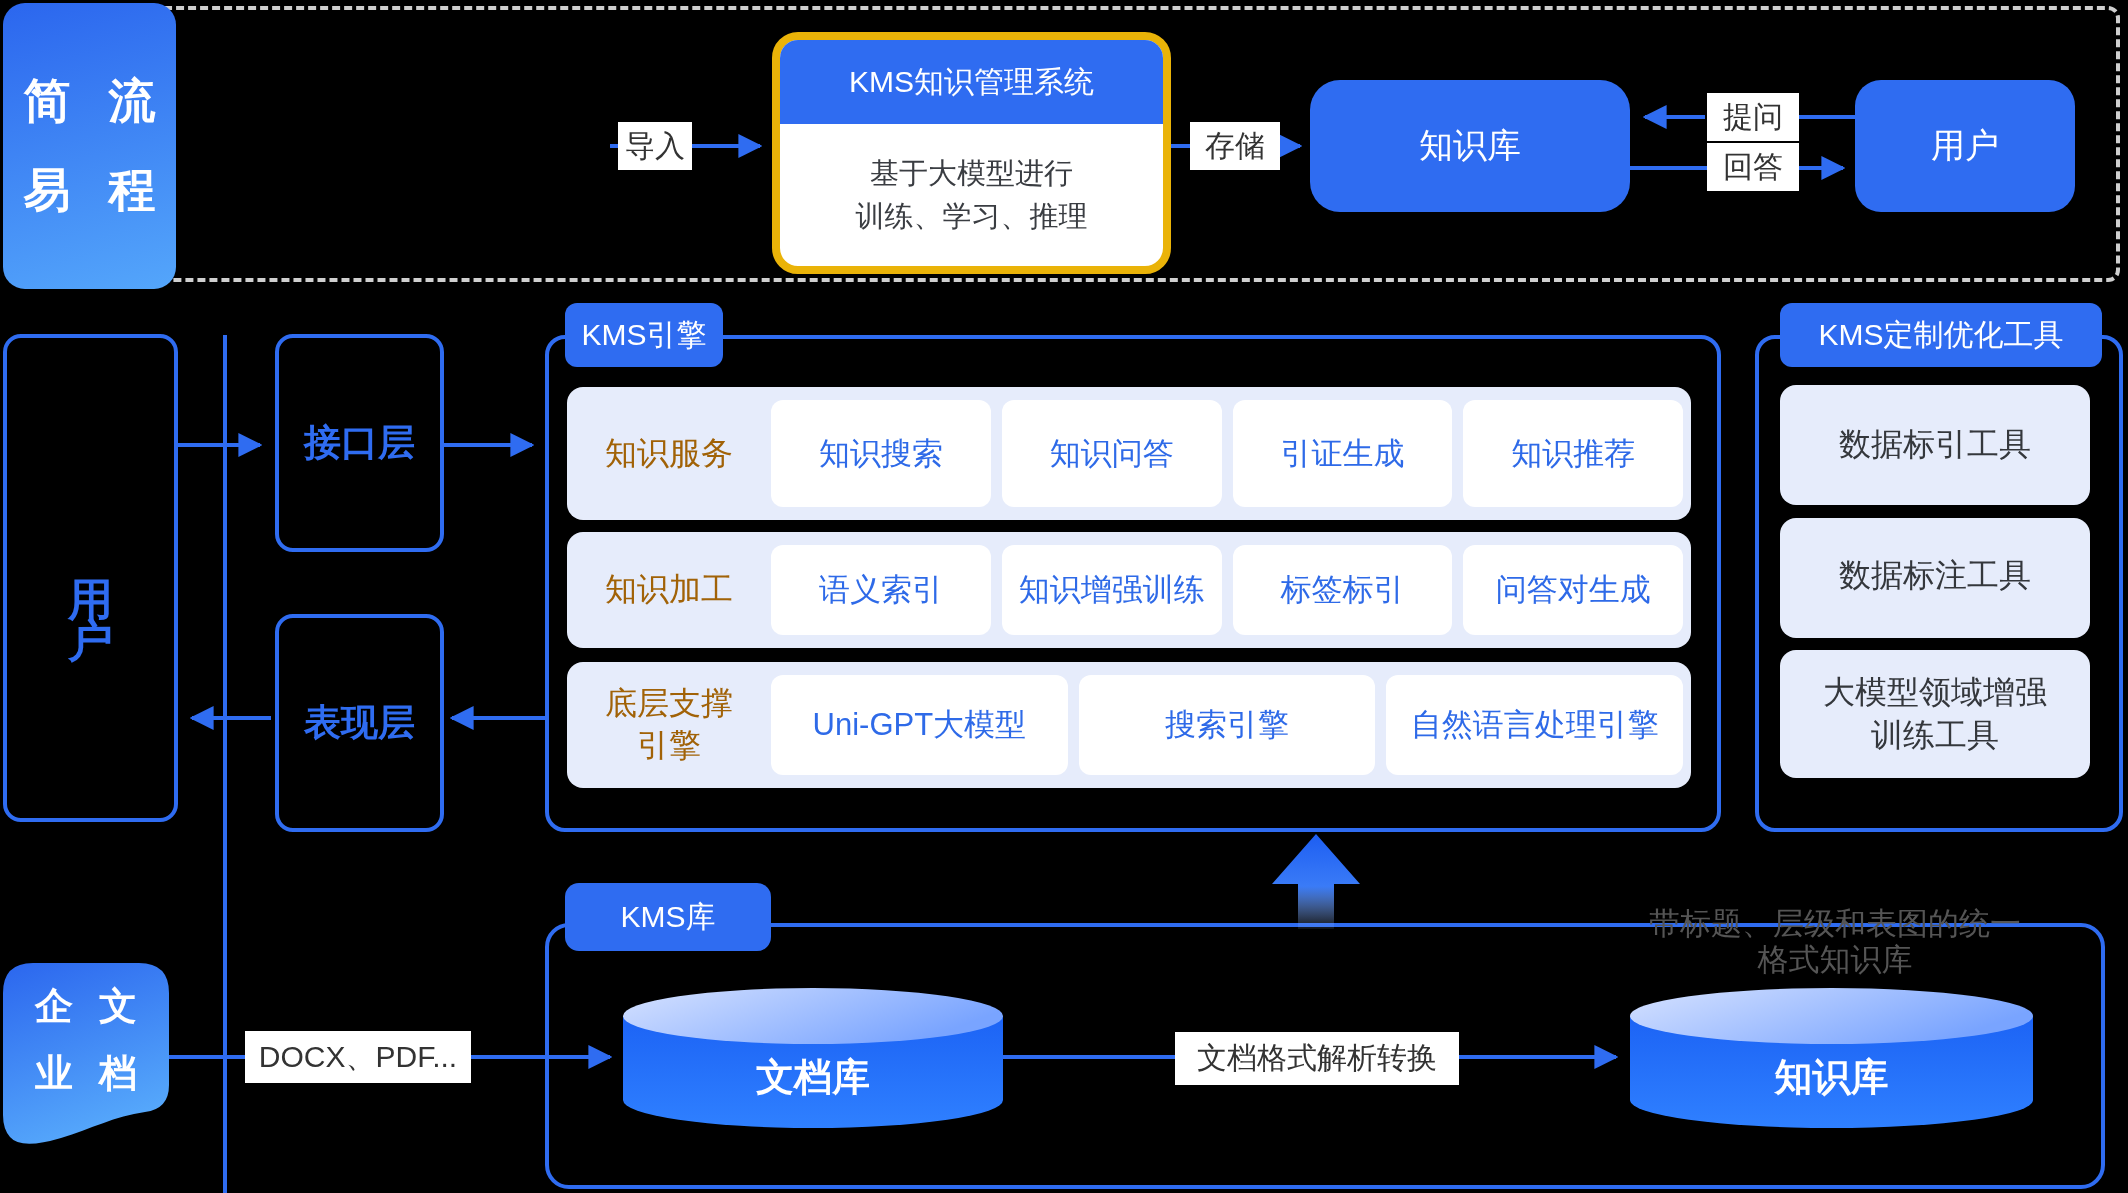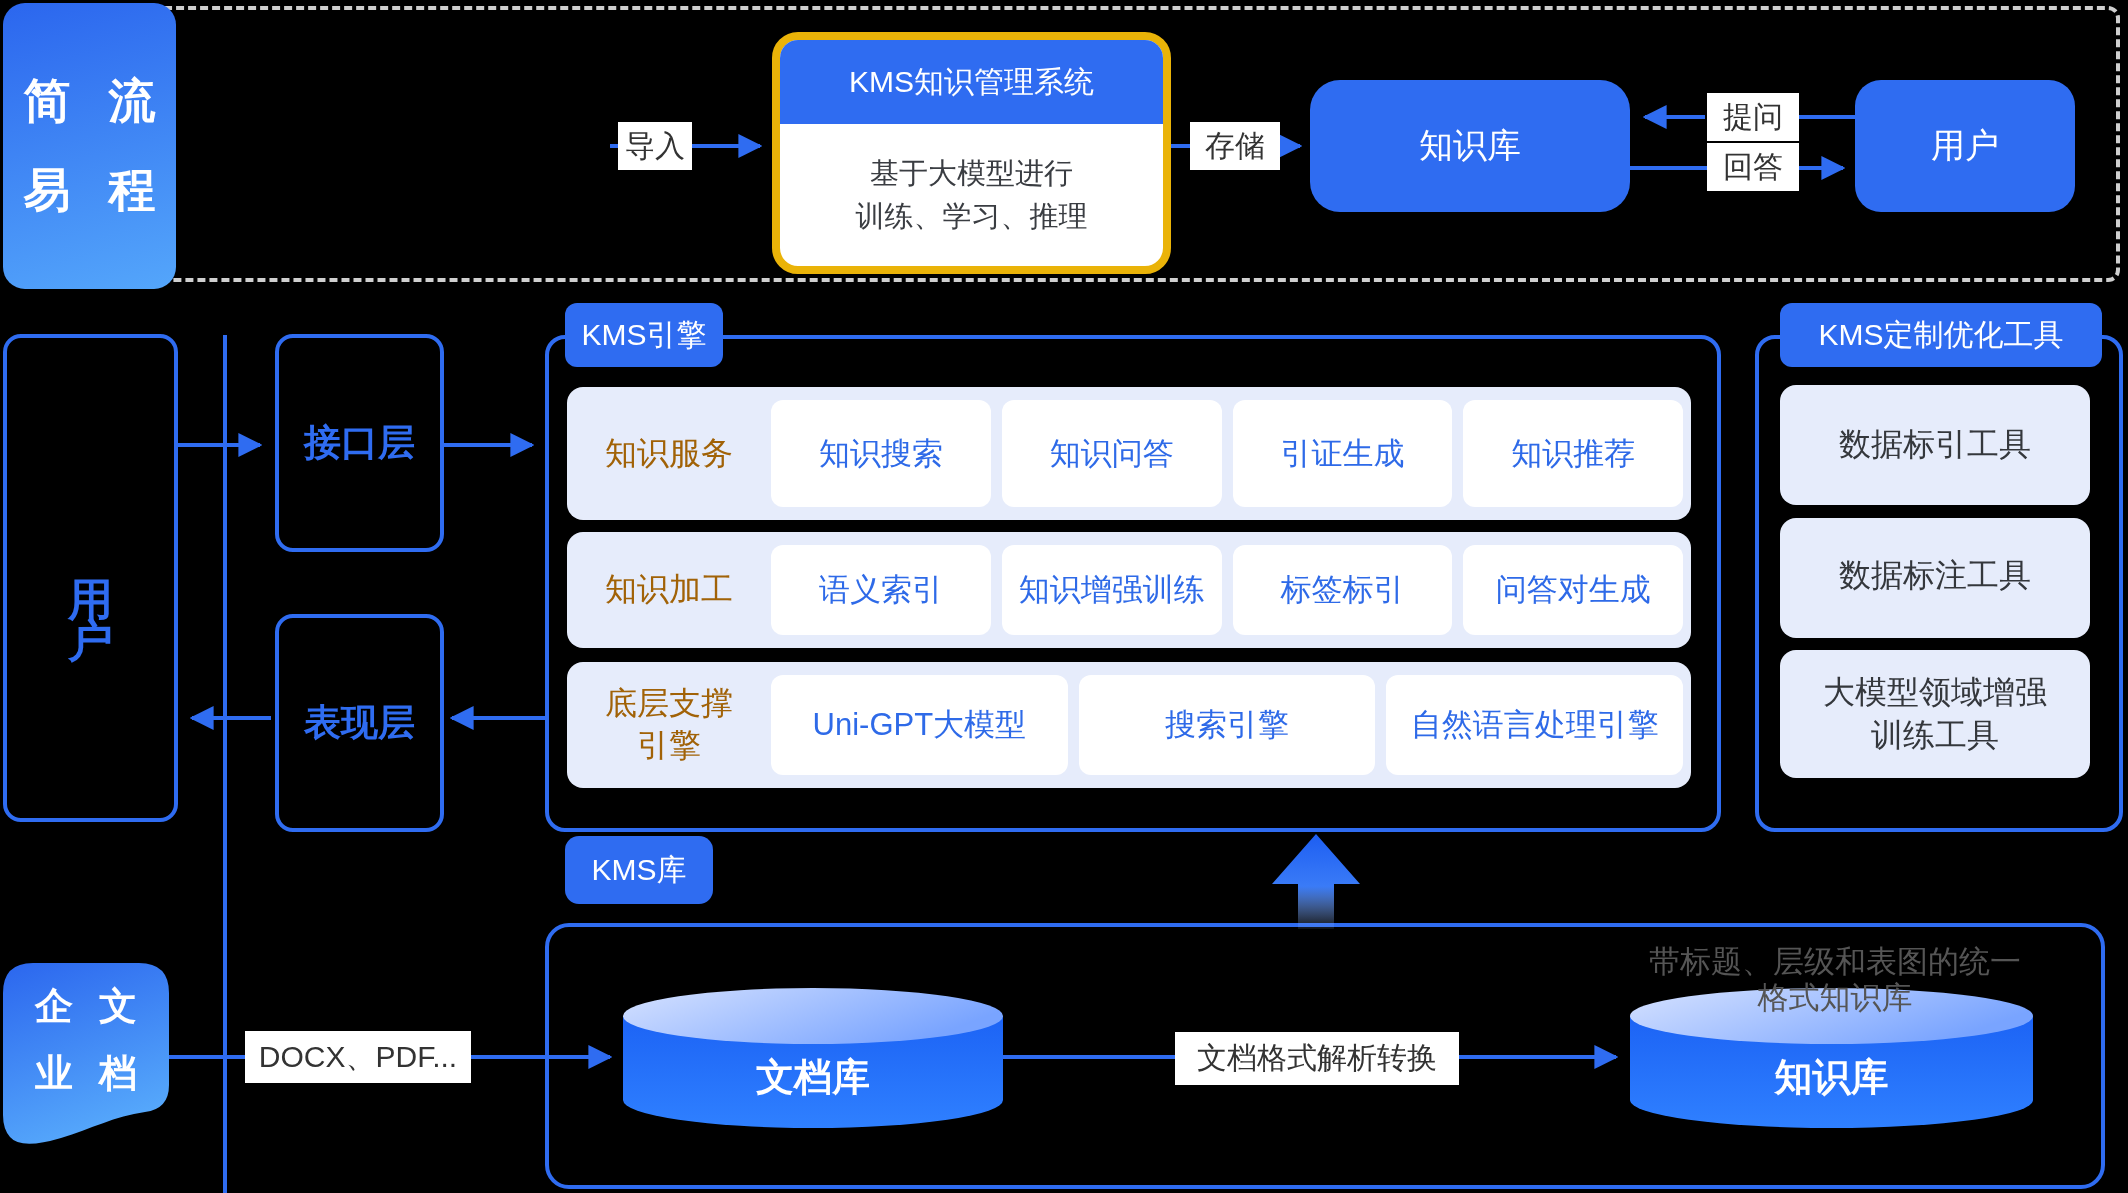--- a/index.html
+++ b/index.html
@@ -43,40 +43,40 @@
     font-size:37px;font-weight:bold;}
   #presentation-box{left:275px;top:614px;width:161px;height:210px;color:#2f6cf1;
     font-size:37px;font-weight:bold;}
   .container{position:absolute;border:4px solid #2f6cf1;border-radius:20px;z-index:1;}
   #engine-container{left:545px;top:335px;width:1168px;height:489px;}
   #tools-container{left:1755px;top:335px;width:360px;height:489px;}
   .tag{position:absolute;background:#2f6cf1;color:#fff;border-radius:12px;display:flex;
     align-items:center;justify-content:center;font-size:30px;z-index:3;}
   #engine-tag{left:565px;top:303px;width:158px;height:64px;}
   #tools-tag{left:1780px;top:303px;width:322px;height:64px;}
-  #kmslib-tag{left:565px;top:836px;width:148px;height:68px;border-radius:14px;}
+  #kmslib-tag{left:565px;top:883px;width:206px;height:68px;border-radius:14px;}
   .engine-row{position:absolute;left:567px;width:1124px;background:#e6ecfb;border-radius:16px;
     display:flex;align-items:center;z-index:2;padding:0;}
   #row-service{top:387px;height:133px;}
   #row-process{top:532px;height:116px;}
   #row-base{top:662px;height:126px;}
   .row-label{flex:0 0 204px;text-align:center;color:#a16207;font-size:32px;line-height:1.3;}
   .chips{flex:1;display:flex;gap:11px;align-self:stretch;padding:13px 8px 13px 0;}
   .chip{flex:1;background:#fff;border-radius:12px;color:#2e6ae8;font-size:31px;
     display:flex;align-items:center;justify-content:center;}
   .tool-box{position:absolute;left:1780px;width:310px;background:#e6ecfb;border-radius:16px;
     color:#34373c;font-size:32px;display:flex;align-items:center;justify-content:center;
     text-align:center;line-height:1.35;z-index:2;}
   #tool-1{top:385px;height:120px;}
   #tool-2{top:518px;height:120px;font-family:Liberation Mono, monospace;}
   #tool-3{top:650px;height:128px;}
 
   
   #kmslib-container{left:545px;top:923px;width:1552px;height:258px;border-radius:24px;}
-  .note{position:absolute;left:1600px;top:944px;width:470px;text-align:center;color:#555;
+  .note{position:absolute;left:1600px;top:906px;width:470px;text-align:center;color:#555;
     font-size:31px;font-weight:500;line-height:1.15;z-index:3;}
   .cyl{position:absolute;z-index:2;}
   .cyl-label{position:absolute;left:0;right:0;top:38px;bottom:4px;display:flex;
     align-items:center;justify-content:center;color:#fff;font-size:38px;font-weight:bold;}
   #enterprise{position:absolute;left:3px;top:963px;width:166px;height:192px;z-index:2;}
   #enterprise .chars{position:absolute;left:0;top:18px;width:166px;display:grid;
     grid-template-columns:auto auto;column-gap:26px;row-gap:16px;justify-content:center;
     color:#fff;font-size:38px;font-weight:bold;}
   #docx-label{left:245px;top:1031px;width:226px;height:52px;}
   #convert-label{left:1175px;top:1032px;width:284px;height:53px;}

